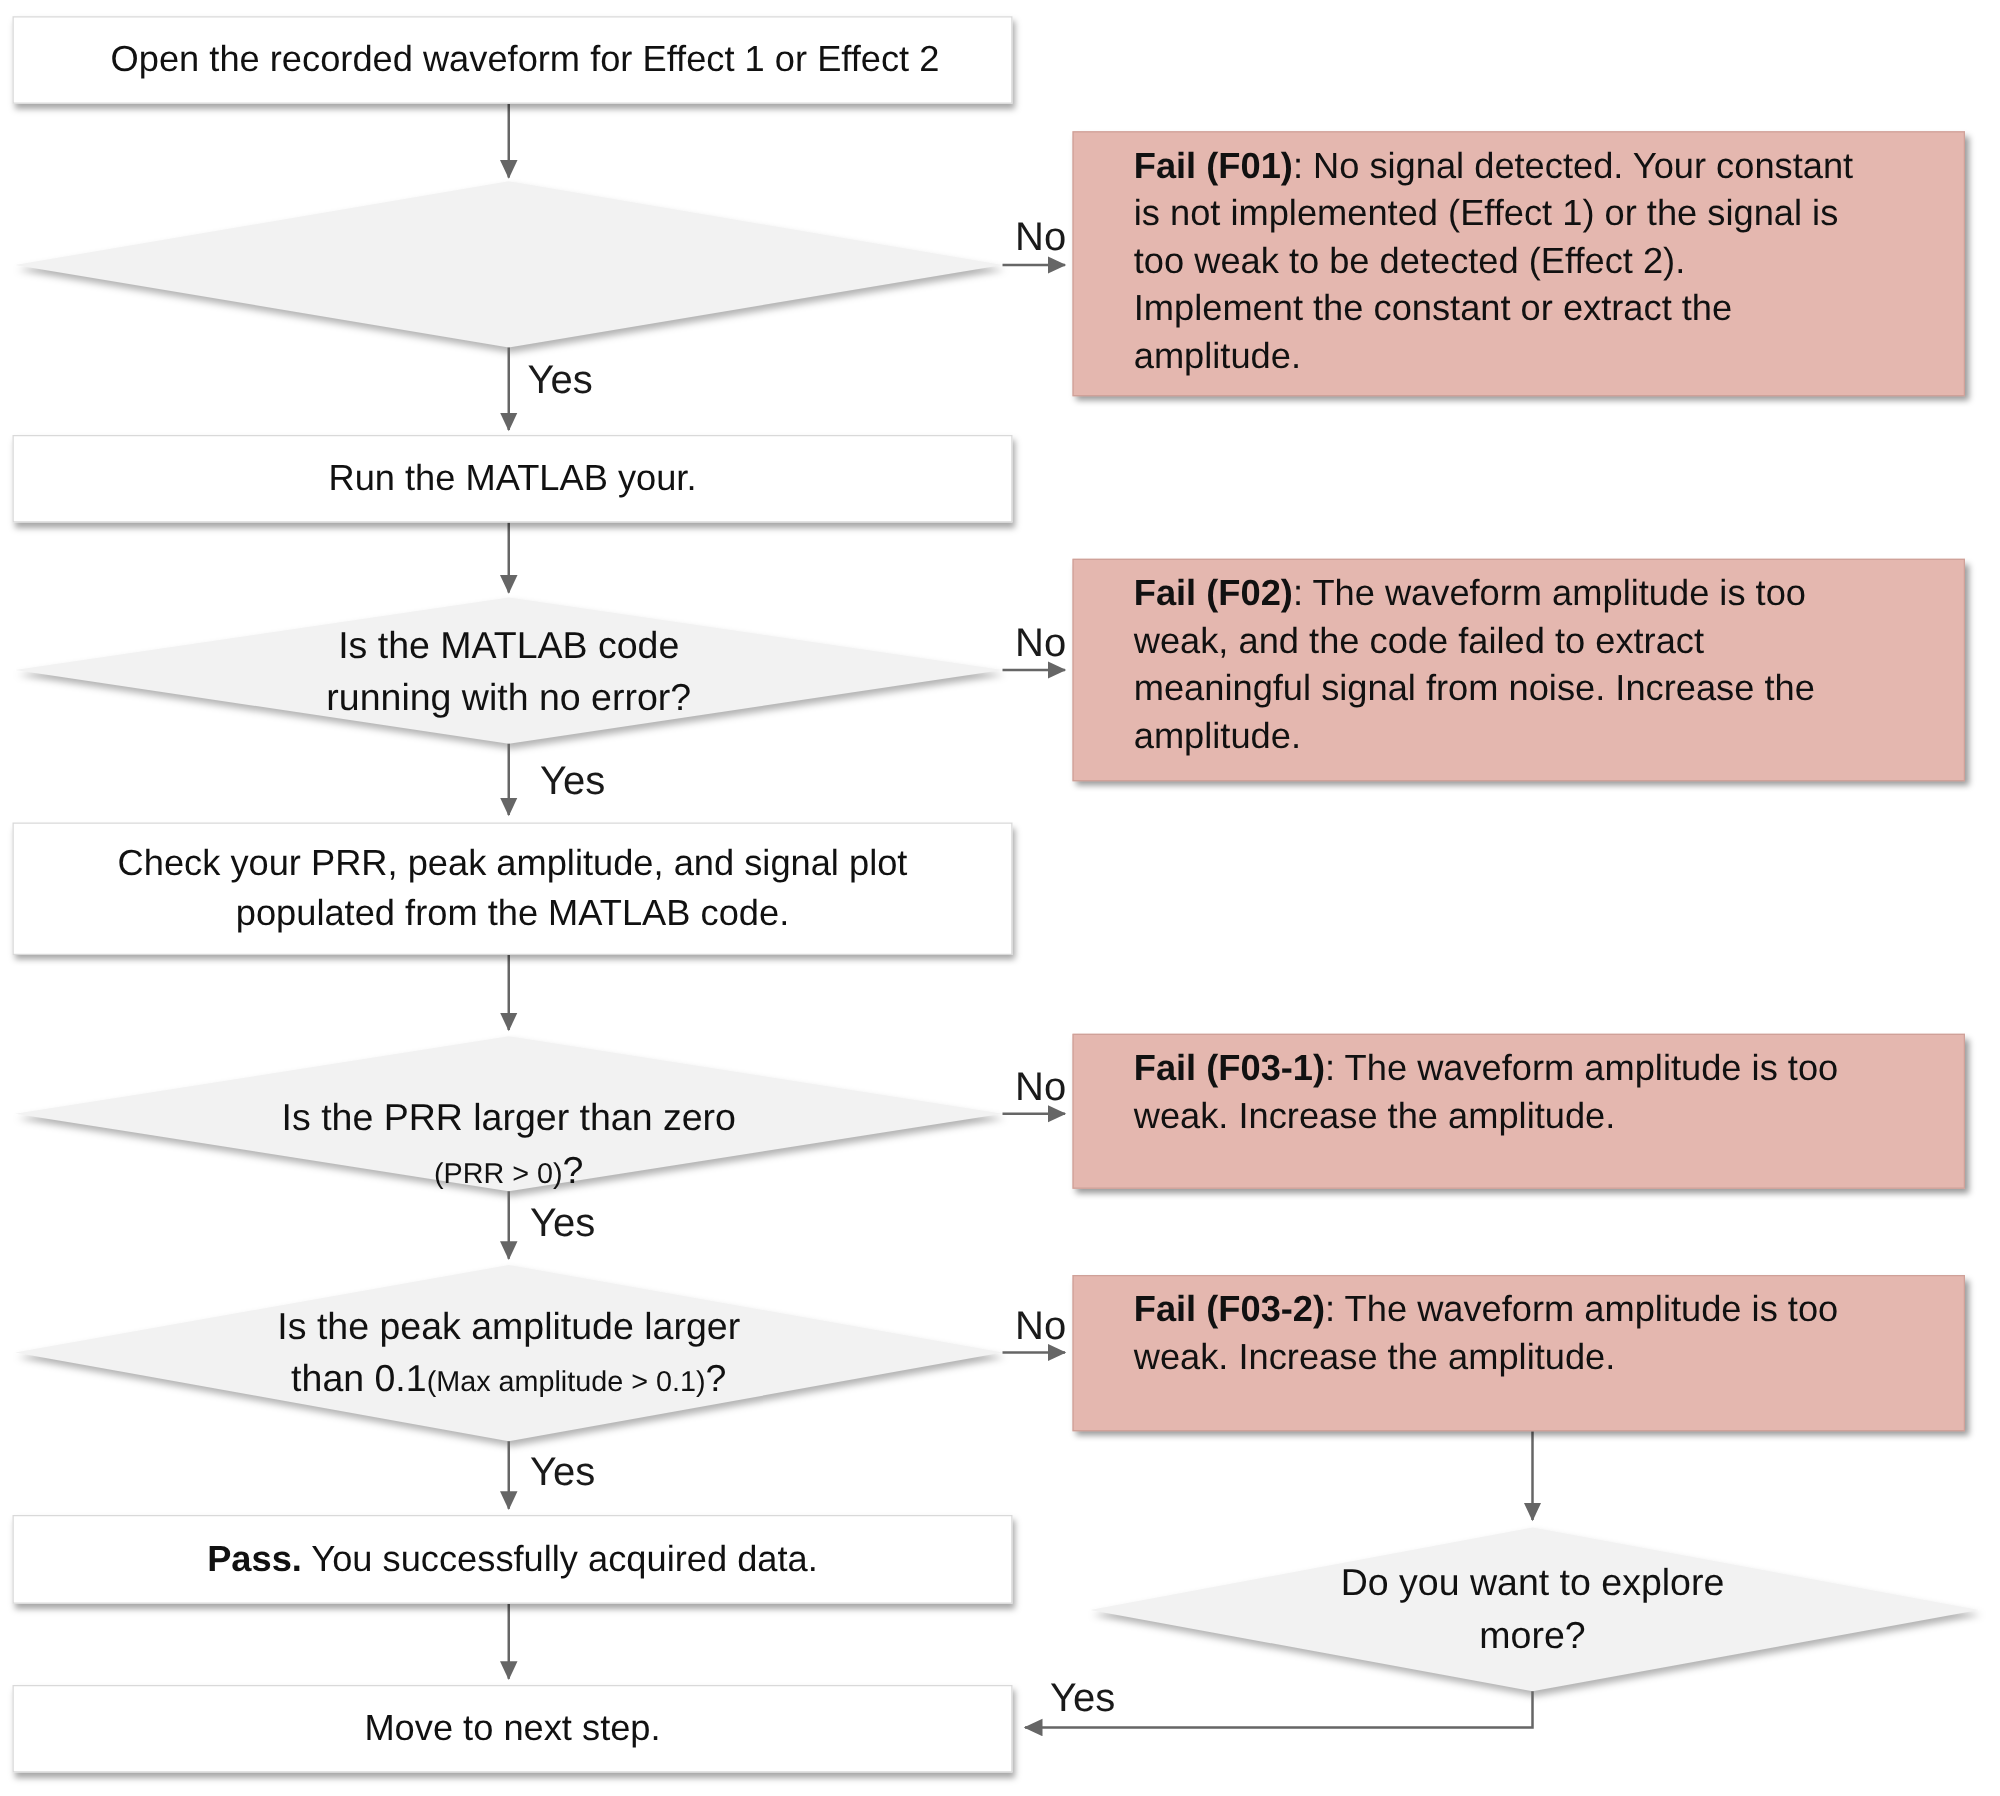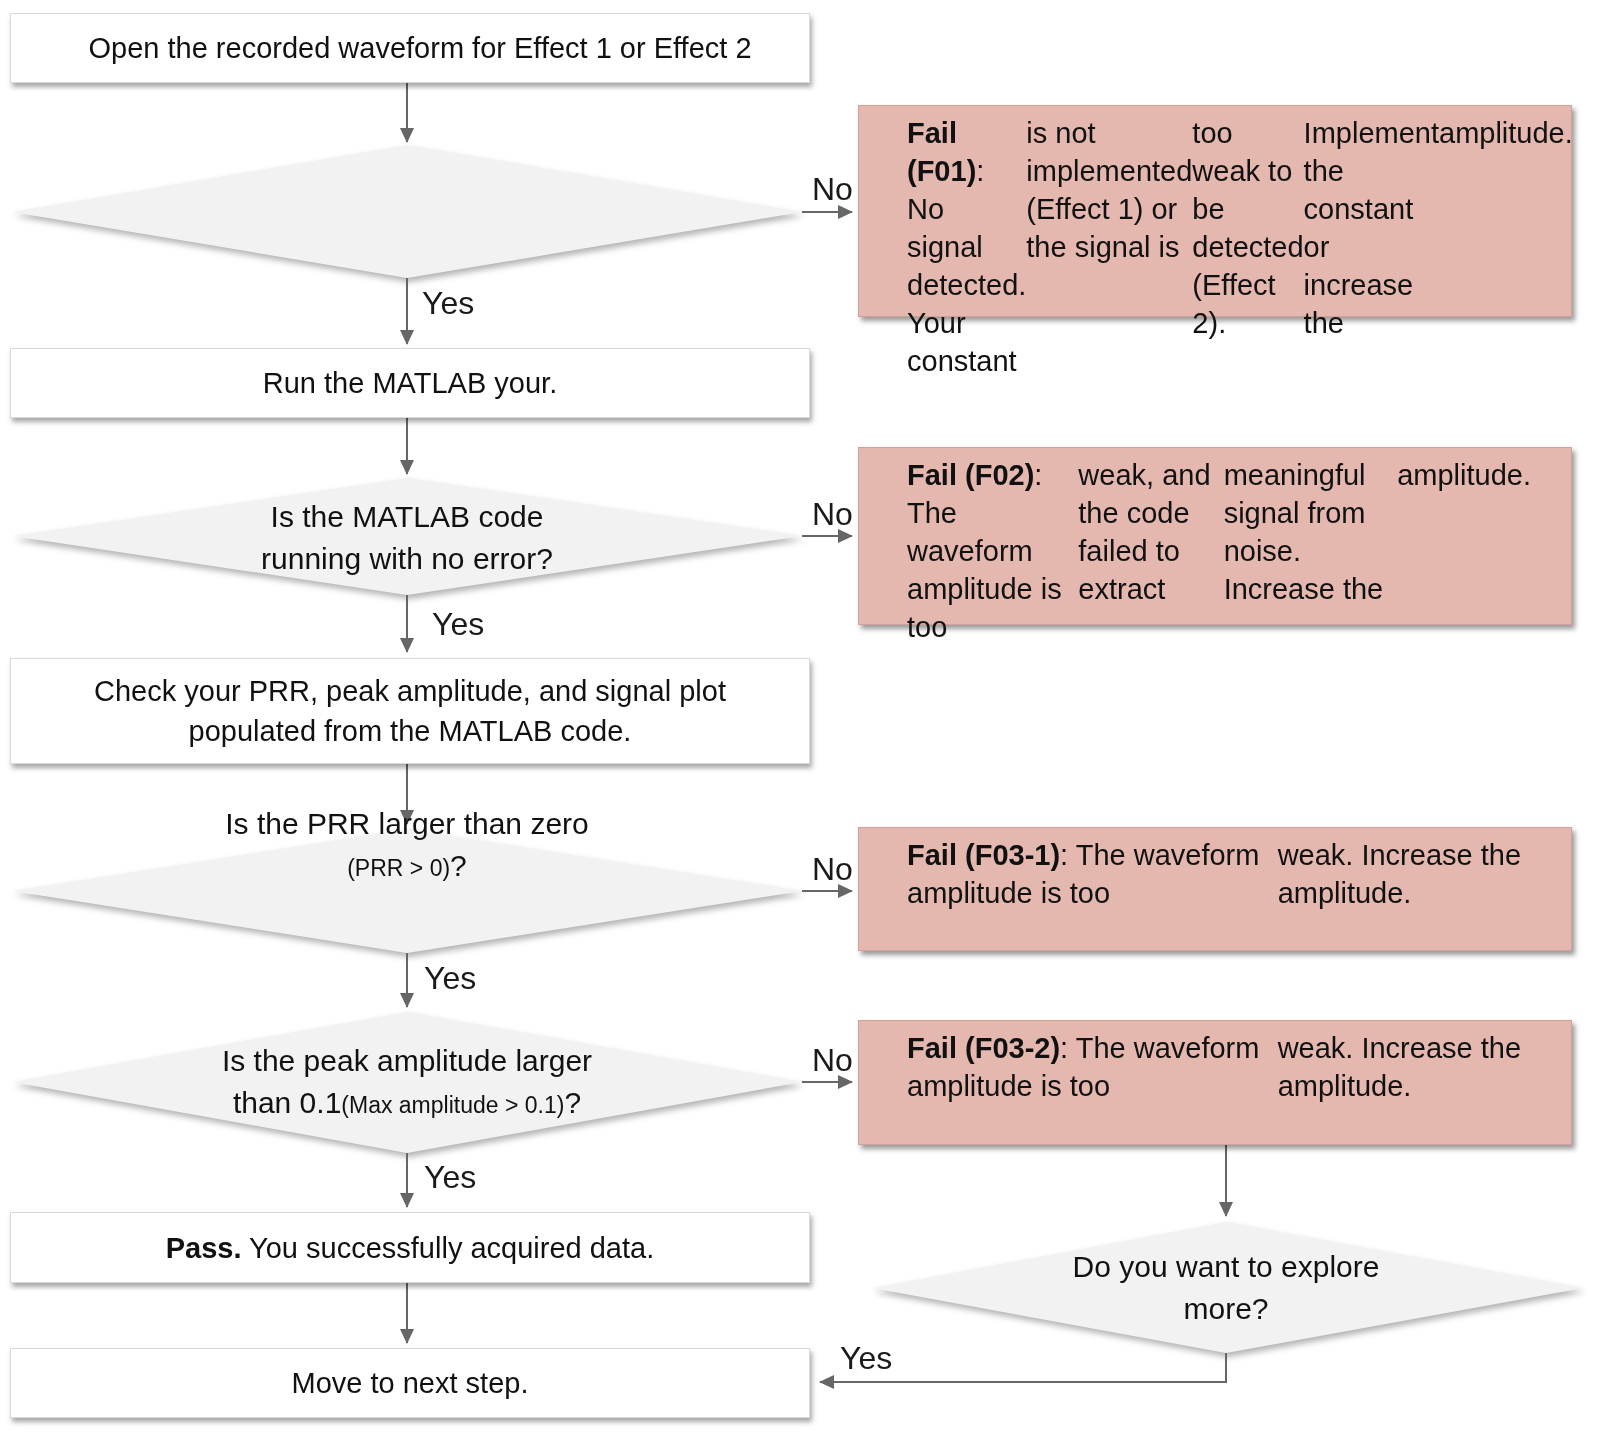--- a/index.html
+++ b/index.html
@@ -39,22 +39,22 @@
     justify-content: center;
     text-align: center;
     font-size: 29px;
     line-height: 40px;
   }
   .fail {
     background: #e4b7af;
     border: 1px solid #cfa199;
     box-shadow: 3px 4px 5px rgba(0,0,0,0.40);
     display: flex;
-    flex-direction: row;
-    justify-content: space-between;
+    flex-direction: column;
+    justify-content: flex-start;
     font-size: 29px;
     line-height: 38px;
     padding: 8px 40px 8px 48px;
     text-align: left;
   }
   .diamond-text {
     position: absolute;
     z-index: 3;
     display: flex;
     flex-direction: column;
@@ -132,21 +132,21 @@
   </div>
 
   <div class="node proc" style="left:10px; top:1348px; width:800px; height:70px;">
     <span>Move to next step.</span>
   </div>
 
   <div class="node fail" style="left:858px; top:105px; width:714px; height:212px;">
     <span class="line"><span class="bold">Fail (F01)</span><span>: No signal detected. Your constant</span></span>
     <span class="line">is not implemented (Effect 1) or the signal is</span>
     <span class="line">too weak to be detected (Effect 2).</span>
-    <span class="line">Implement the constant or increase the</span>
+    <span class="line">Implement the constant or extract the</span>
     <span class="line">amplitude.</span>
   </div>
 
   <div class="node fail" style="left:858px; top:447px; width:714px; height:178px;">
     <span class="line"><span class="bold">Fail (F02)</span><span>: The waveform amplitude is too</span></span>
     <span class="line">weak, and the code failed to extract</span>
     <span class="line">meaningful signal from noise. Increase the</span>
     <span class="line">amplitude.</span>
   </div>
 
@@ -159,21 +159,21 @@
     <span class="line"><span class="bold">Fail (F03-2)</span><span>: The waveform amplitude is too</span></span>
     <span class="line">weak. Increase the amplitude.</span>
   </div>
 
 
   <div class="diamond-text" style="left:107px; top:486px; width:600px; height:104px;">
     <span class="line">Is the MATLAB code</span>
     <span class="line">running with no error?</span>
   </div>
 
-  <div class="diamond-text" style="left:107px; top:792px; width:600px; height:108px;">
+  <div class="diamond-text" style="left:107px; top:862px; width:600px; height:108px;">
     <span class="line">Is the PRR larger than zero</span>
     <span class="line"><span class="small-inline">(PRR &gt; 0)</span><span>?</span></span>
   </div>
 
   <div class="diamond-text" style="left:107px; top:1022px; width:600px; height:122px;">
     <span class="line">Is the peak amplitude larger</span>
     <span class="line"><span>than 0.1</span><span class="small-inline">(Max amplitude &gt; 0.1)</span><span>?</span></span>
   </div>
 
   <div class="diamond-text" style="left:926px; top:1232px; width:600px; height:112px;">

